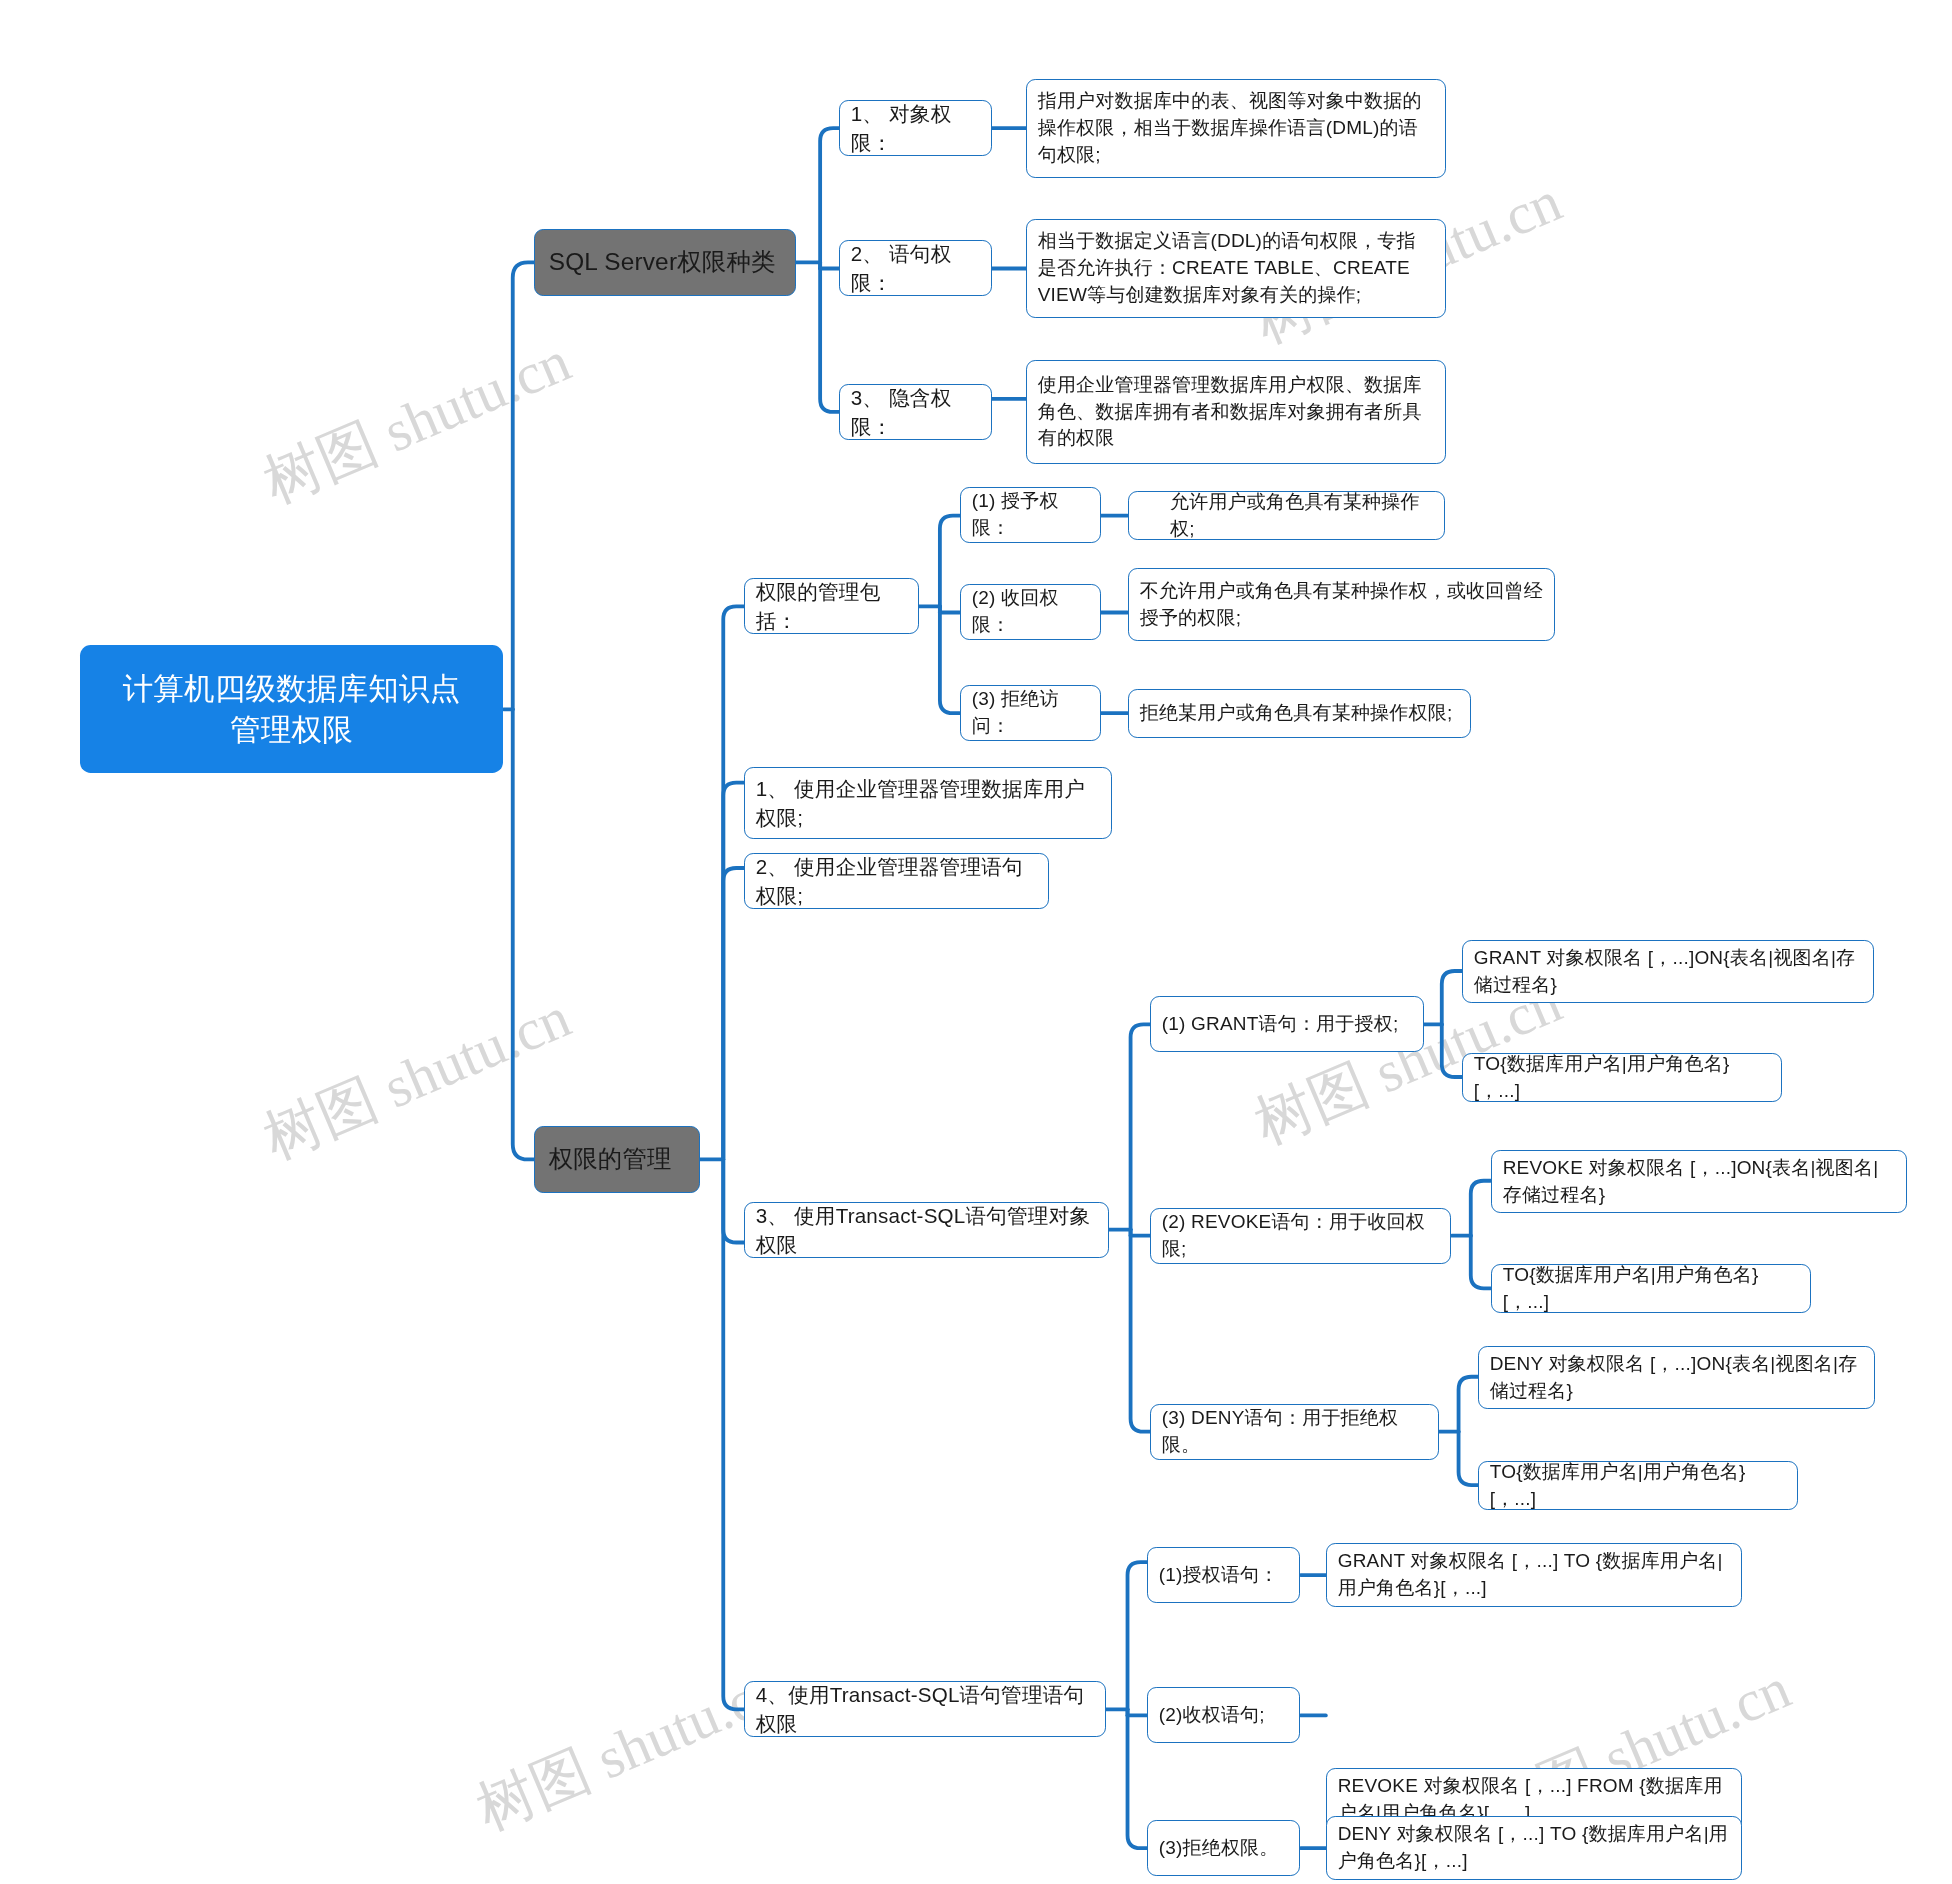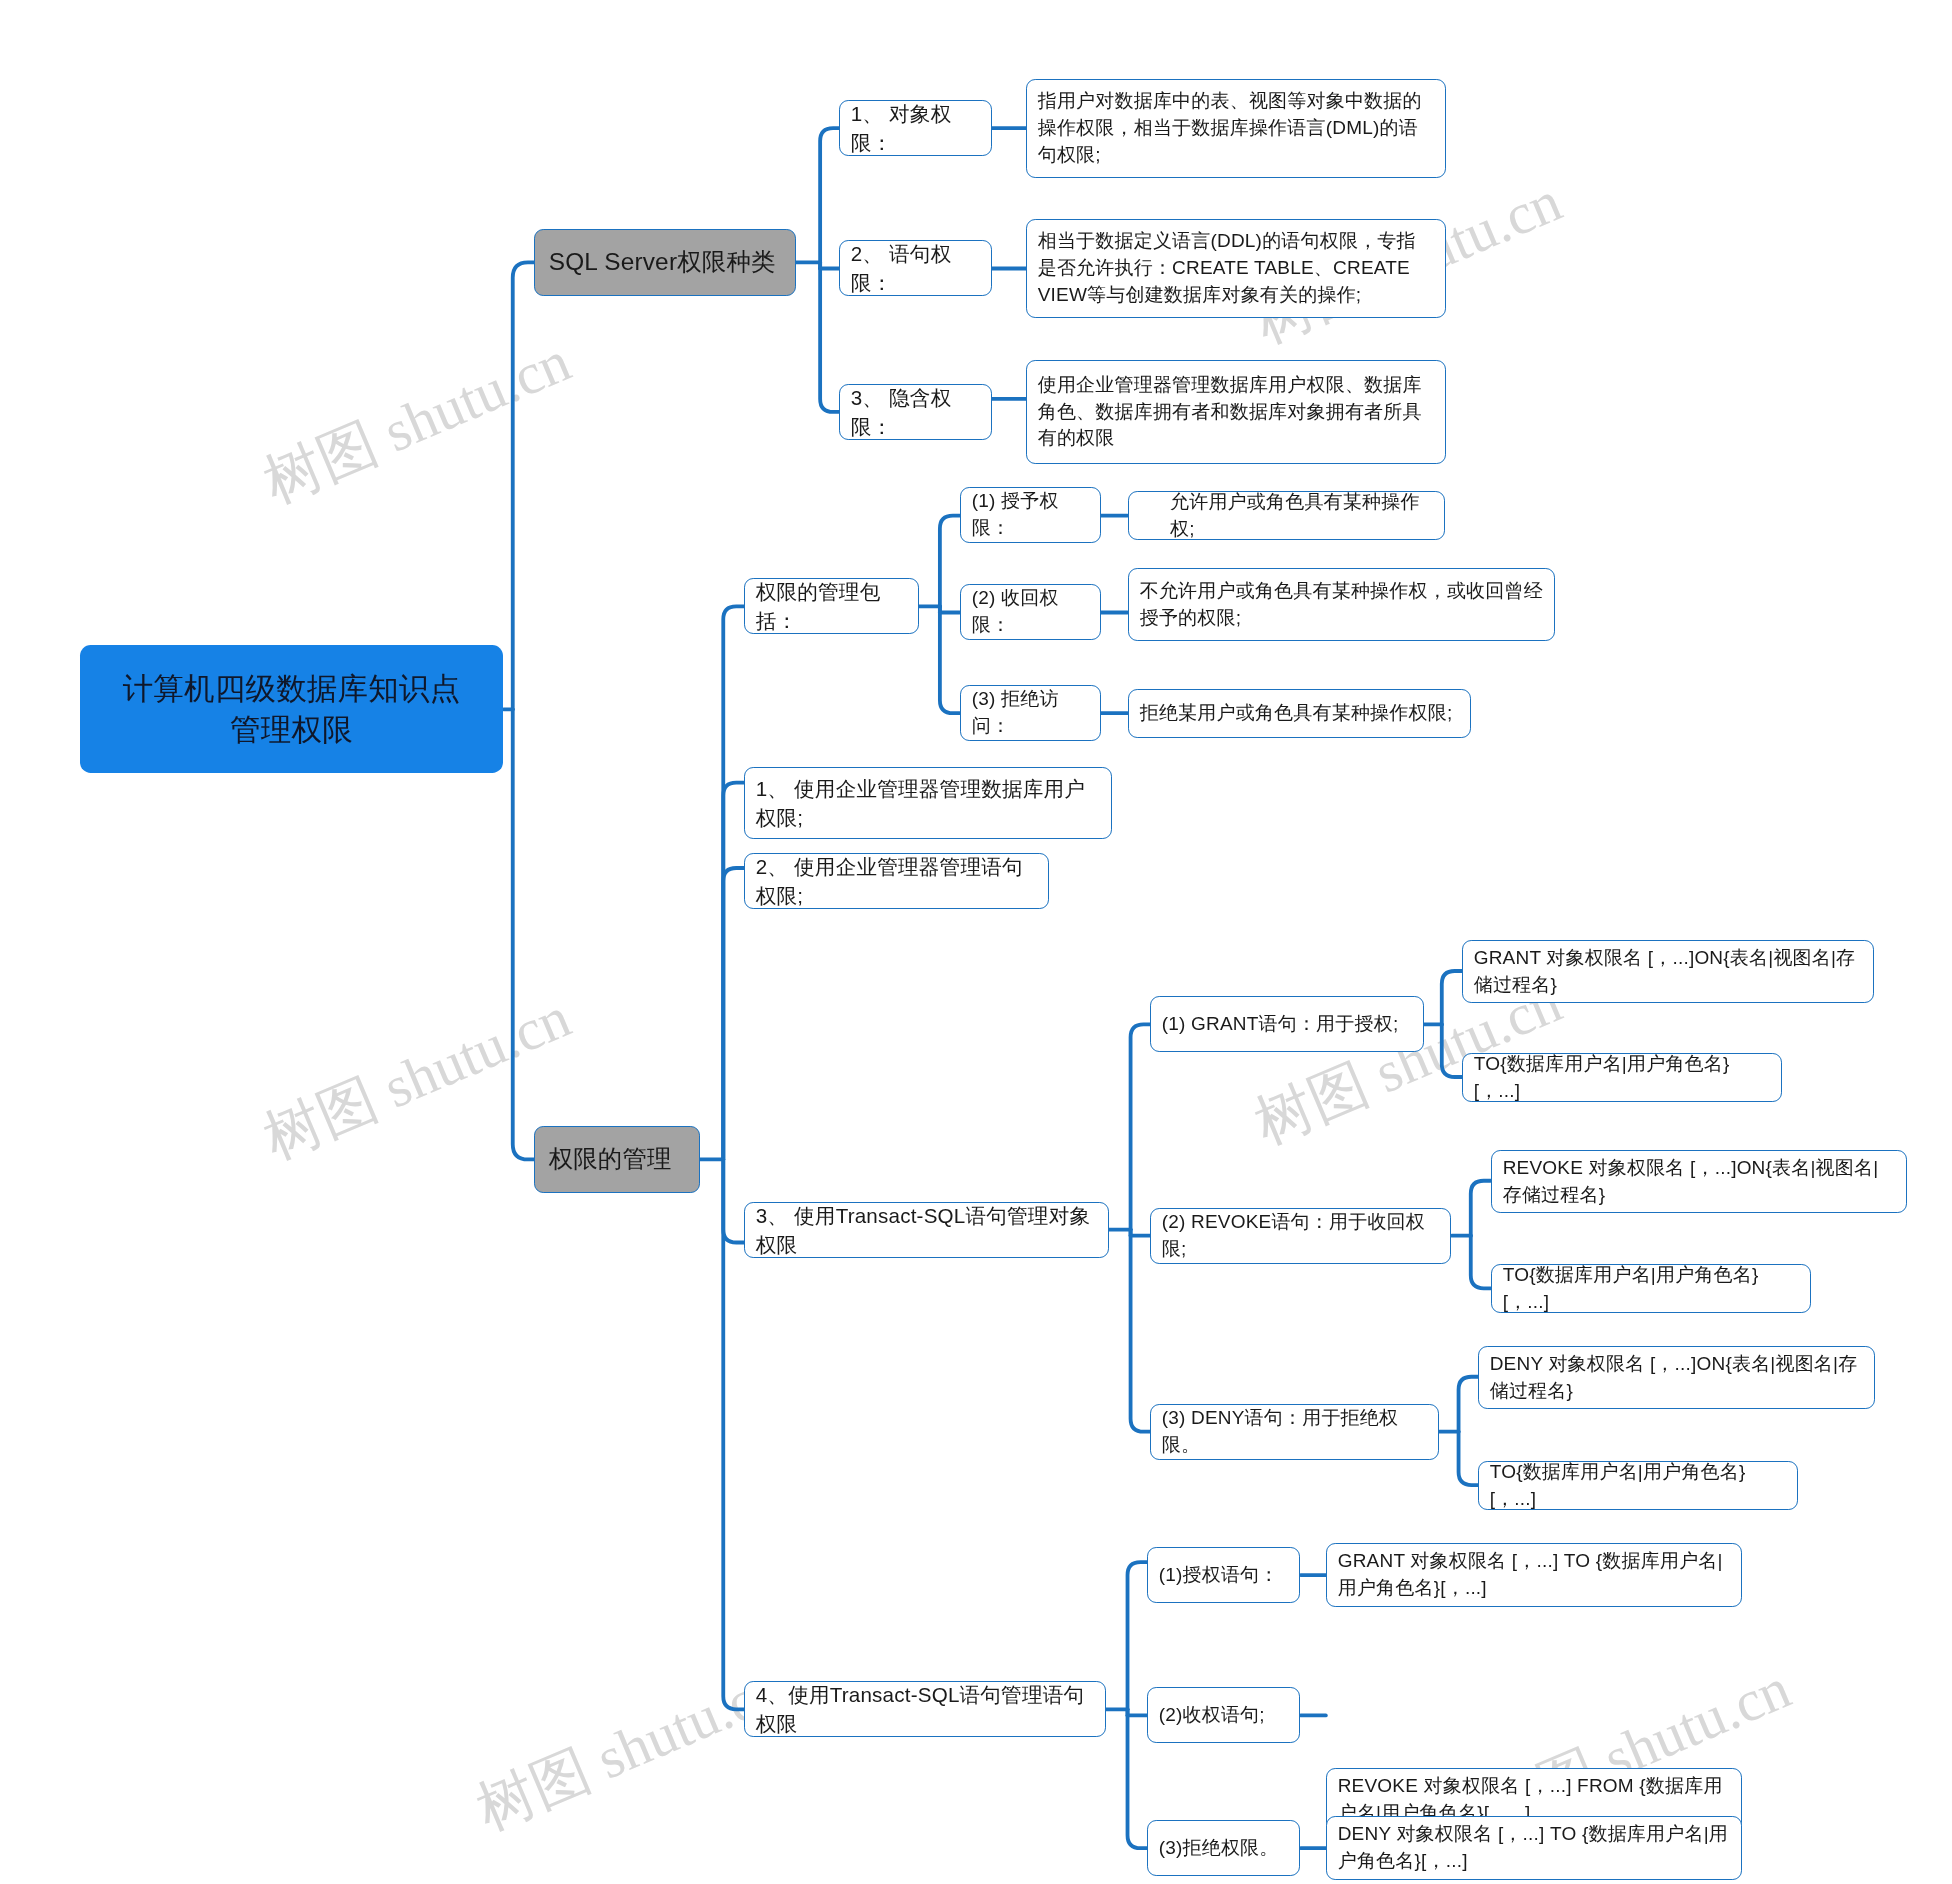--- a/index.html
+++ b/index.html
@@ -59,29 +59,29 @@
     line-height: 1.42;
     font-size: 20px;
     letter-spacing: 0.2px;
   }
   .node .txt { display: block; width: 100%; }
 
   .root {
     background: #1682e6;
     border: none;
     border-radius: 10.7px;
-    color: #0f172a;
+    color: #ffffff;
     font-size: 30.5px;
     line-height: 1.34;
     text-align: center;
     justify-content: center;
     padding: 13.7px 17px;
   }
   .lvl1 {
-    background: #a3a3a3;
+    background: #737373;
     border: 1.5px solid #1b72c0;
     border-radius: 9.2px;
     font-size: 24.4px;
     padding: 7.6px 13.7px;
   }
   .lvl2 { font-size: 20.6px; }
   .lvl3 { font-size: 19px; }
   .leaf { font-size: 19px; }
 </style>
 </head>

